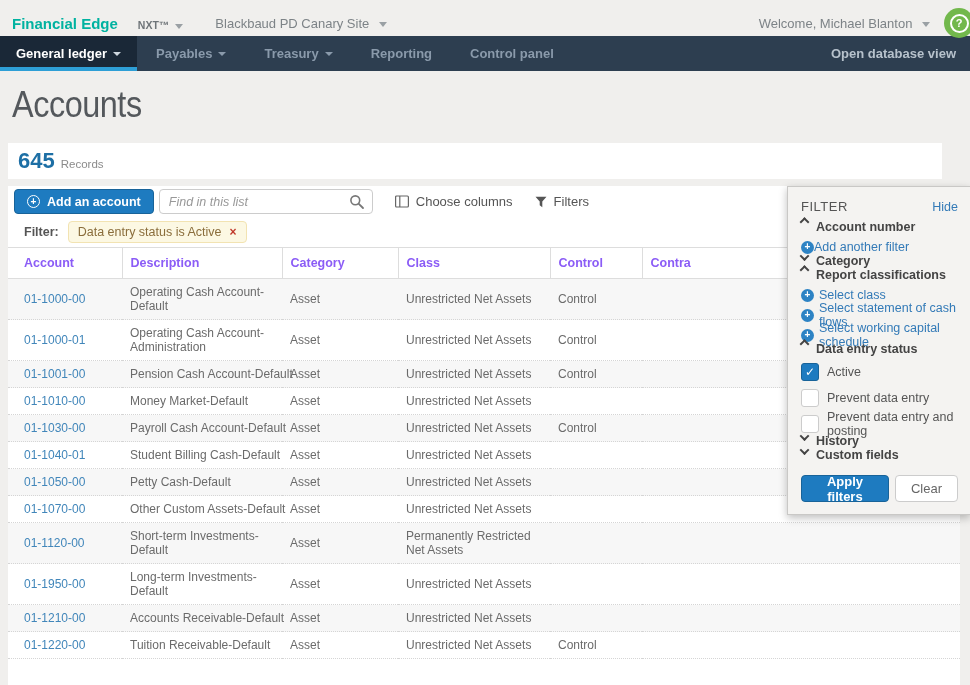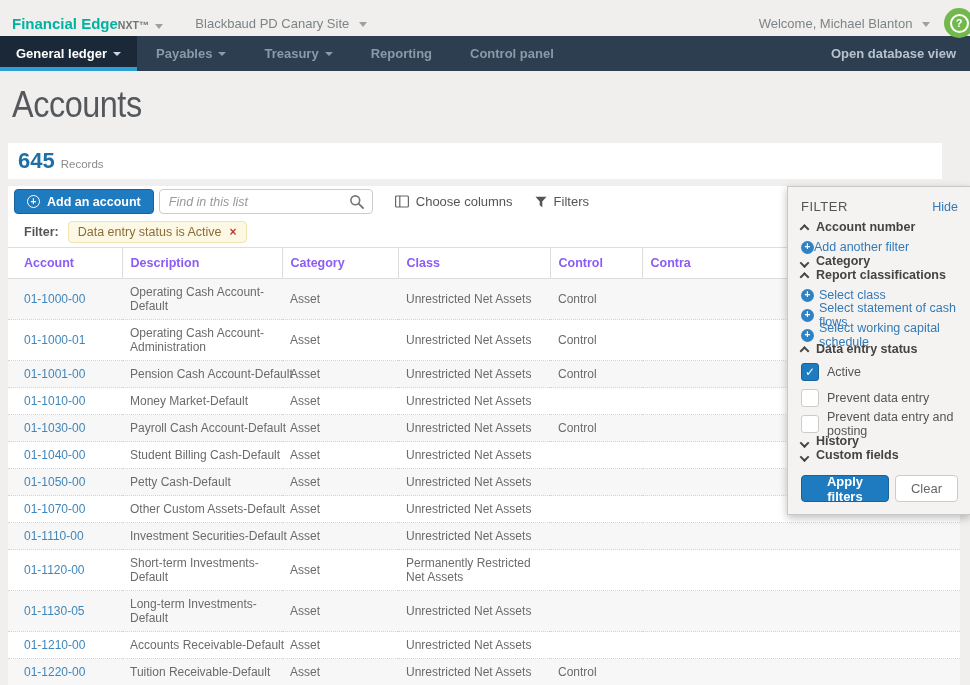--- a/index.html
+++ b/index.html
@@ -13,21 +13,21 @@
   html,body{width:970px;height:685px;overflow:hidden}
   body{
     position:relative;background:var(--page-bg);
     font-family:"Liberation Sans","DejaVu Sans",sans-serif;
     font-size:13px;color:#555;
   }
   
   .topbar{height:36px;background:var(--page-bg);display:flex;align-items:center;padding:10px 0 0 12px}
   .brand{display:flex;align-items:baseline;cursor:pointer}
   .brand-main{color:var(--brand-teal);font-weight:700;font-size:15px}
-  .brand-suffix{color:#6e7478;font-weight:700;font-size:10.5px;margin-left:0}
+  .brand-suffix{color:#6e7478;font-weight:700;font-size:10.5px;margin-left:20px}
   .tri{display:inline-block;width:0;height:0;border-left:4px solid transparent;border-right:4px solid transparent;border-top:5px solid currentColor;margin-left:6px;vertical-align:1px;color:#9aa0a4}
   .site{margin-left:32px;color:#7d8387;font-size:13px;cursor:pointer}
   .topbar .spacer{flex:1}
   .welcome{color:#7d8387;font-size:13px;cursor:pointer}
   .help{width:30px;height:30px;border-radius:50%;background:var(--help-green);margin:0 -4px 0 14px;flex:0 0 auto;display:flex;align-items:center;justify-content:center;cursor:pointer}
   .help-ring{width:19px;height:19px;border:2px solid #fff;border-radius:50%;display:flex;align-items:center;justify-content:center;color:#fff;font-size:11px;font-weight:700}
   
   .navbar{height:35px;background:var(--nav-bg);display:flex;align-items:stretch}
   .nav-items{display:flex;align-items:stretch}
   .nav-item{display:flex;align-items:center;padding:0 19px;color:#8a9aab;font-weight:700;font-size:13px;cursor:pointer;position:relative}
@@ -68,21 +68,21 @@
   tbody td{padding:6px 8px;font-size:12px;color:#6b6b6b;line-height:14px;border-bottom:1px dotted #d5d5d5;vertical-align:middle;white-space:nowrap;overflow:visible}
   tbody td:first-child{padding-left:16px}
   tbody td.wrap, tbody td.c-class{white-space:normal}
   tbody tr:nth-child(odd){background:var(--row-alt-bg)}
   tbody a{color:#4186ba;text-decoration:none;cursor:pointer}
   
   .filter-panel{position:absolute;top:186px;right:0;width:183px;background:var(--panel-bg);border:1px solid #c9c8c6;border-right:none;box-shadow:0 3px 8px rgba(0,0,0,.25);padding:12px 12px 12px 13px;z-index:5}
   .fp-head{display:flex;align-items:center;justify-content:space-between;margin-bottom:6px}
   .fp-title{color:#555;font-size:13px;font-weight:400;letter-spacing:.5px}
   .fp-hide{color:var(--link-blue);font-size:12.5px;cursor:pointer;text-decoration:none}
-  .fp-sec{display:flex;align-items:flex-end;gap:8px;cursor:pointer;height:14px}
+  .fp-sec{display:flex;align-items:flex-start;gap:8px;cursor:pointer;height:14px}
   .fp-sec .lbl{font-weight:700;font-size:12.5px;color:#444}
   .chev{width:7px;height:7px;border-left:2px solid #444;border-bottom:2px solid #444;display:inline-block;flex:0 0 auto}
   .chev.down{transform:rotate(-45deg) translate(1px,-1px)}
   .chev.up{transform:rotate(135deg) translate(-1px,1px)}
   .fp-link{margin-top:6px;display:flex;align-items:center;gap:5px;color:var(--link-blue);font-size:12.5px;cursor:pointer;height:14px}
   .fp-link.flush{gap:0}
   .plus-dot{width:13px;height:13px;border-radius:50%;background:#2d83c4;color:#fff;display:inline-flex;align-items:center;justify-content:center;font-size:10px;font-weight:700;line-height:1;flex:0 0 auto}
   .fp-cb{margin-top:5px;display:flex;align-items:center;gap:8px;height:21px;cursor:pointer}
   .cb{width:18px;height:18px;border:1px solid #ccc;background:#fff;border-radius:3px;flex:0 0 auto;display:flex;align-items:center;justify-content:center}
   .cb.checked{background:var(--accent-blue);border-color:#186399}
@@ -241,21 +241,21 @@
         </tr>
         <tr>
           <td class="c-account"><a>01-1030-00</a></td>
           <td class="c-description">Payroll Cash Account-Default</td>
           <td class="c-category">Asset</td>
           <td class="c-class">Unrestricted Net Assets</td>
           <td class="c-control">Control</td>
           <td class="c-contra"></td>
         </tr>
         <tr>
-          <td class="c-account"><a>01-1040-00</a></td>
+          <td class="c-account"><a>01-1040-01</a></td>
           <td class="c-description">Student Billing Cash-Default</td>
           <td class="c-category">Asset</td>
           <td class="c-class">Unrestricted Net Assets</td>
           <td class="c-control"></td>
           <td class="c-contra"></td>
         </tr>
         <tr>
           <td class="c-account"><a>01-1050-00</a></td>
           <td class="c-description">Petty Cash-Default</td>
           <td class="c-category">Asset</td>
@@ -265,37 +265,29 @@
         </tr>
         <tr>
           <td class="c-account"><a>01-1070-00</a></td>
           <td class="c-description">Other Custom Assets-Default</td>
           <td class="c-category">Asset</td>
           <td class="c-class">Unrestricted Net Assets</td>
           <td class="c-control"></td>
           <td class="c-contra"></td>
         </tr>
         <tr>
-          <td class="c-account"><a>01-1110-00</a></td>
-          <td class="c-description">Investment Securities-Default</td>
-          <td class="c-category">Asset</td>
-          <td class="c-class">Unrestricted Net Assets</td>
-          <td class="c-control"></td>
-          <td class="c-contra"></td>
-        </tr>
-        <tr>
           <td class="c-account"><a>01-1120-00</a></td>
           <td class="c-description wrap">Short-term Investments-Default</td>
           <td class="c-category">Asset</td>
           <td class="c-class">Permanently Restricted Net Assets</td>
           <td class="c-control"></td>
           <td class="c-contra"></td>
         </tr>
         <tr>
-          <td class="c-account"><a>01-1130-05</a></td>
+          <td class="c-account"><a>01-1950-00</a></td>
           <td class="c-description wrap">Long-term Investments-Default</td>
           <td class="c-category">Asset</td>
           <td class="c-class">Unrestricted Net Assets</td>
           <td class="c-control"></td>
           <td class="c-contra"></td>
         </tr>
         <tr>
           <td class="c-account"><a>01-1210-00</a></td>
           <td class="c-description">Accounts Receivable-Default</td>
           <td class="c-category">Asset</td>

